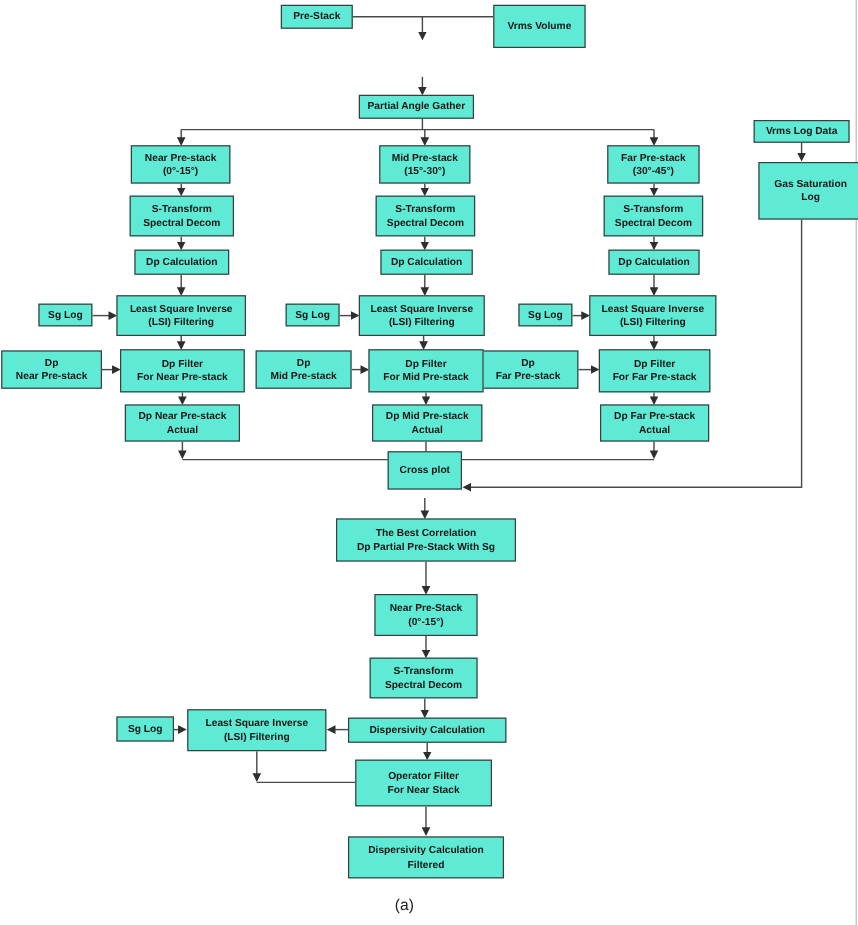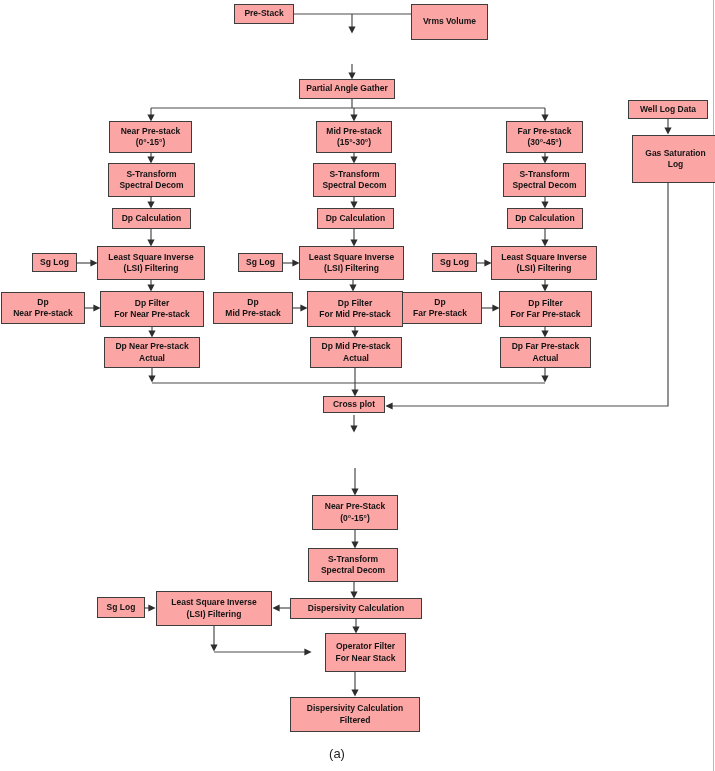--- a/index.html
+++ b/index.html
@@ -13,21 +13,21 @@
   }
   svg.connectors {
     position: absolute;
     left: 0; top: 0;
     width: 715px; height: 771px;
   }
   .bx {
     position: absolute;
     box-sizing: border-box;
     border: 1.5px solid #3d3d3d;
-    background: #fca5a5;
+    background: #5eead4;
     display: flex;
     align-items: center;
     justify-content: center;
     text-align: center;
     font-weight: bold;
     font-size: 8.5px;
     line-height: 1.3;
     color: #141414;
     white-space: pre-line;
     padding: 1px 2px;
@@ -158,33 +158,35 @@
   <div class="bx" style="left:499px;top:291px;width:93px;height:36px">Dp Filter
 For Far Pre-stack</div>
 
   <div class="bx" style="left:104px;top:337px;width:96px;height:31px">Dp Near Pre-stack
 Actual</div>
   <div class="bx" style="left:310px;top:337px;width:92px;height:31px">Dp Mid Pre-stack
 Actual</div>
   <div class="bx" style="left:500px;top:337px;width:91px;height:31px">Dp Far Pre-stack
 Actual</div>
 
-  <div class="bx" style="left:628px;top:100px;width:80px;height:19px">Well Log Data</div>
+  <div class="bx" style="left:628px;top:100px;width:80px;height:19px">Vrms Log Data</div>
   <div class="bx" style="left:632px;top:135px;width:87px;height:48px">Gas Saturation
 Log</div>
 
-  <div class="bx" style="left:323px;top:396px;width:62px;height:17px">Cross plot</div>
+  <div class="bx" style="left:323px;top:376px;width:62px;height:32px">Cross plot</div>
+  <div class="bx" style="left:280px;top:432px;width:150px;height:36px">The Best Correlation
+Dp Partial Pre-Stack With Sg</div>
   <div class="bx" style="left:312px;top:495px;width:86px;height:35px">Near Pre-Stack
 (0°-15°)</div>
   <div class="bx" style="left:308px;top:548px;width:90px;height:34px">S-Transform
 Spectral Decom</div>
   <div class="bx" style="left:97px;top:597px;width:48px;height:21px">Sg Log</div>
   <div class="bx" style="left:156px;top:591px;width:116px;height:35px">Least Square Inverse
 (LSI) Filtering</div>
   <div class="bx" style="left:290px;top:598px;width:132px;height:21px">Dispersivity Calculation</div>
-  <div class="bx" style="left:325px;top:633px;width:81px;height:39px">Operator Filter
+  <div class="bx" style="left:296px;top:633px;width:114px;height:39px">Operator Filter
 For Near Stack</div>
   <div class="bx" style="left:290px;top:697px;width:130px;height:35px">Dispersivity Calculation
 Filtered</div>
 
   <div class="caption">(a)</div>
 
 </div>
 
 </body></html>

